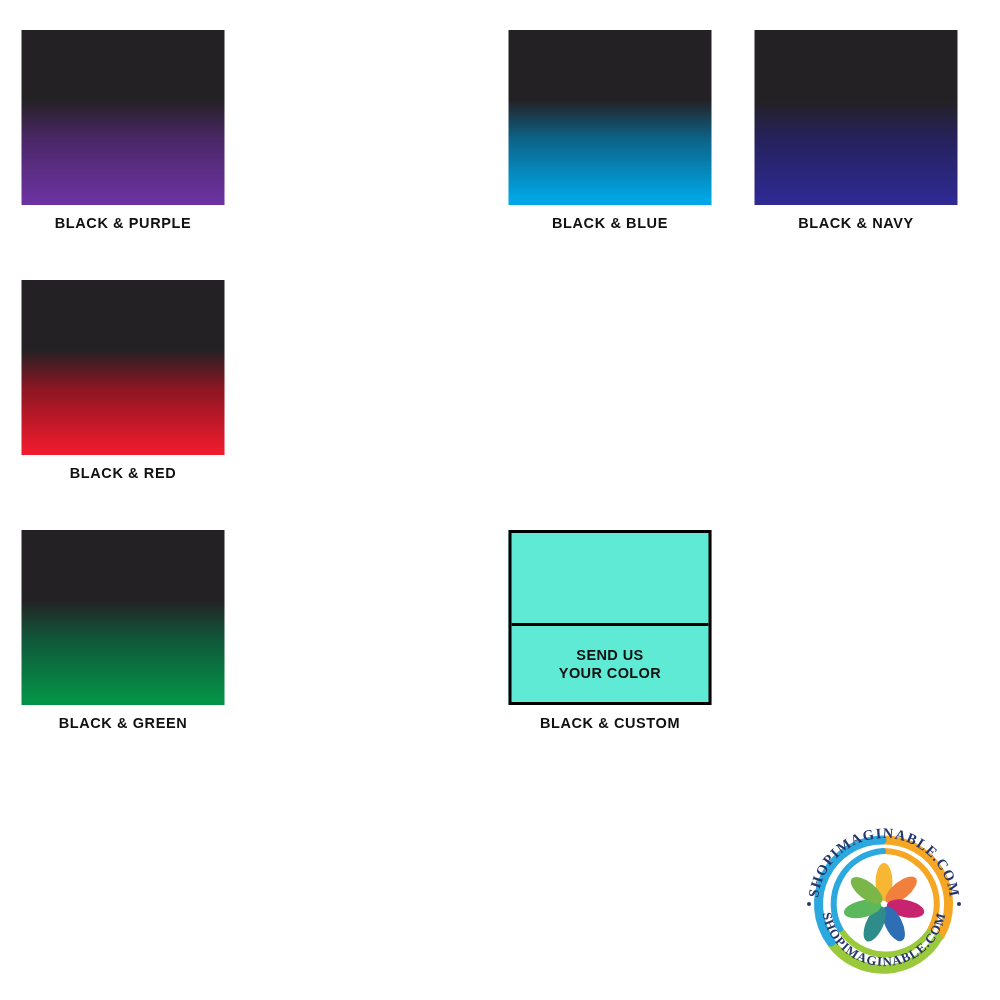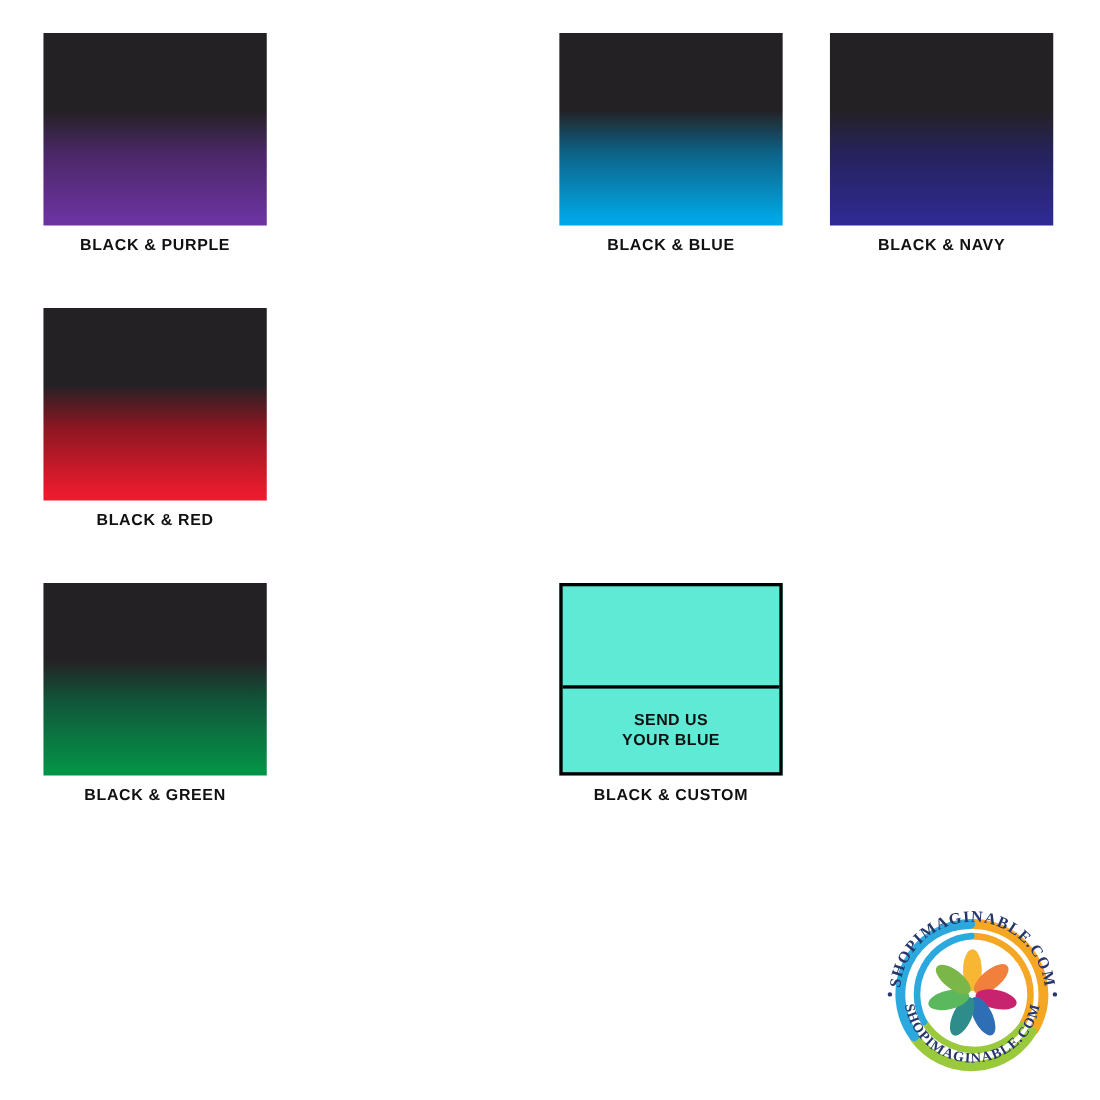--- a/index.html
+++ b/index.html
@@ -34,21 +34,21 @@
   .swatch-row.row-0 { top: 10px; }
   .swatch-row.row-1 { top: 260px; }
   .swatch-row.row-2 { top: 510px; }
 
   .swatch-cell {
     position: absolute;
     top: 0;
     width: 246px;
     height: 250px;
   }
-  .swatch-cell.col-0 { left: 0px; padding-left: 36px; }
+  .swatch-cell.col-0 { left: 0px; }
   .swatch-cell.col-1 { left: 246px; }
   .swatch-cell.col-2 { left: 487px; }
   .swatch-cell.col-3 { left: 733px; }
 
   .swatch-chip {
     position: absolute;
     left: 50%;
     transform: translateX(-50%);
     top: 20px;
     width: 203px;
@@ -144,21 +144,21 @@
   <div class="swatch-row row-2">
     <div class="swatch-cell col-0">
       <div class="swatch-chip" style="background: linear-gradient(rgb(36, 33, 36) 0%, rgb(36, 33, 36) 40%, rgb(16, 87, 58) 62%, rgb(4, 146, 71) 97%, rgb(4, 146, 71) 100%);"></div>
       <div class="swatch-label">BLACK &amp; GREEN</div>
     </div>
     <div class="swatch-cell col-2">
       <div class="swatch-chip custom-chip">
         <div class="custom-top"></div>
         <div class="custom-bottom">
           <span>SEND US</span>
-          <span>YOUR BLUE</span>
+          <span>YOUR COLOR</span>
         </div>
       </div>
       <div class="swatch-label">BLACK &amp; CUSTOM</div>
     </div>
   </div>
 
 </div>
 
 <div id="brand-logo">
   <svg viewBox="0 0 172 172" xmlns="http://www.w3.org/2000/svg">

